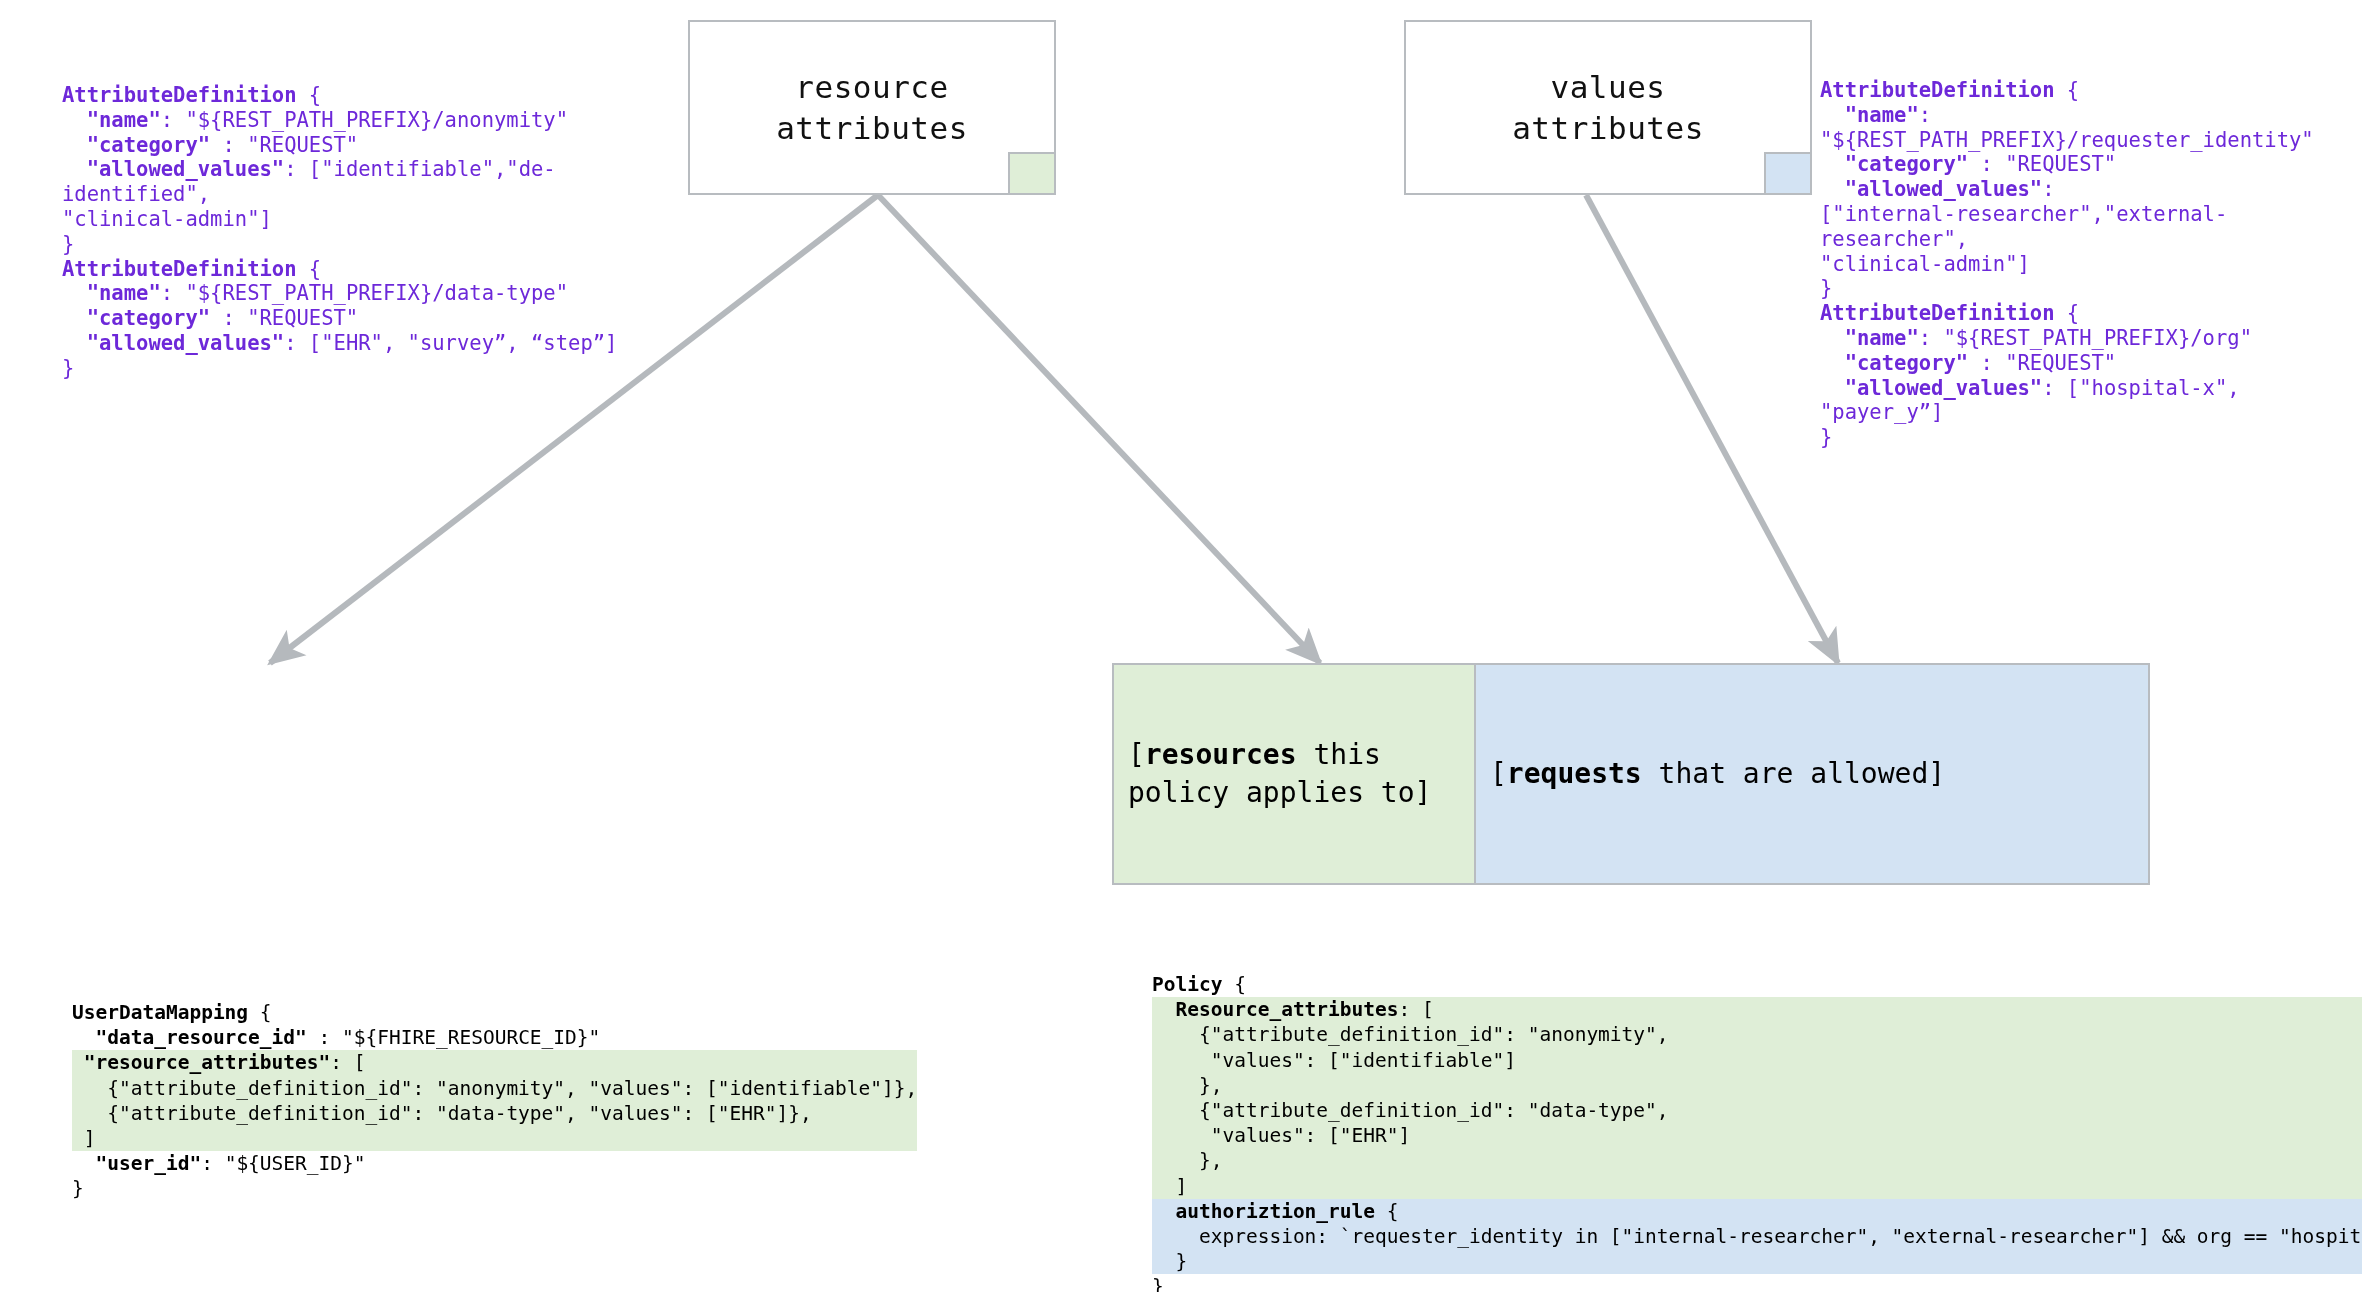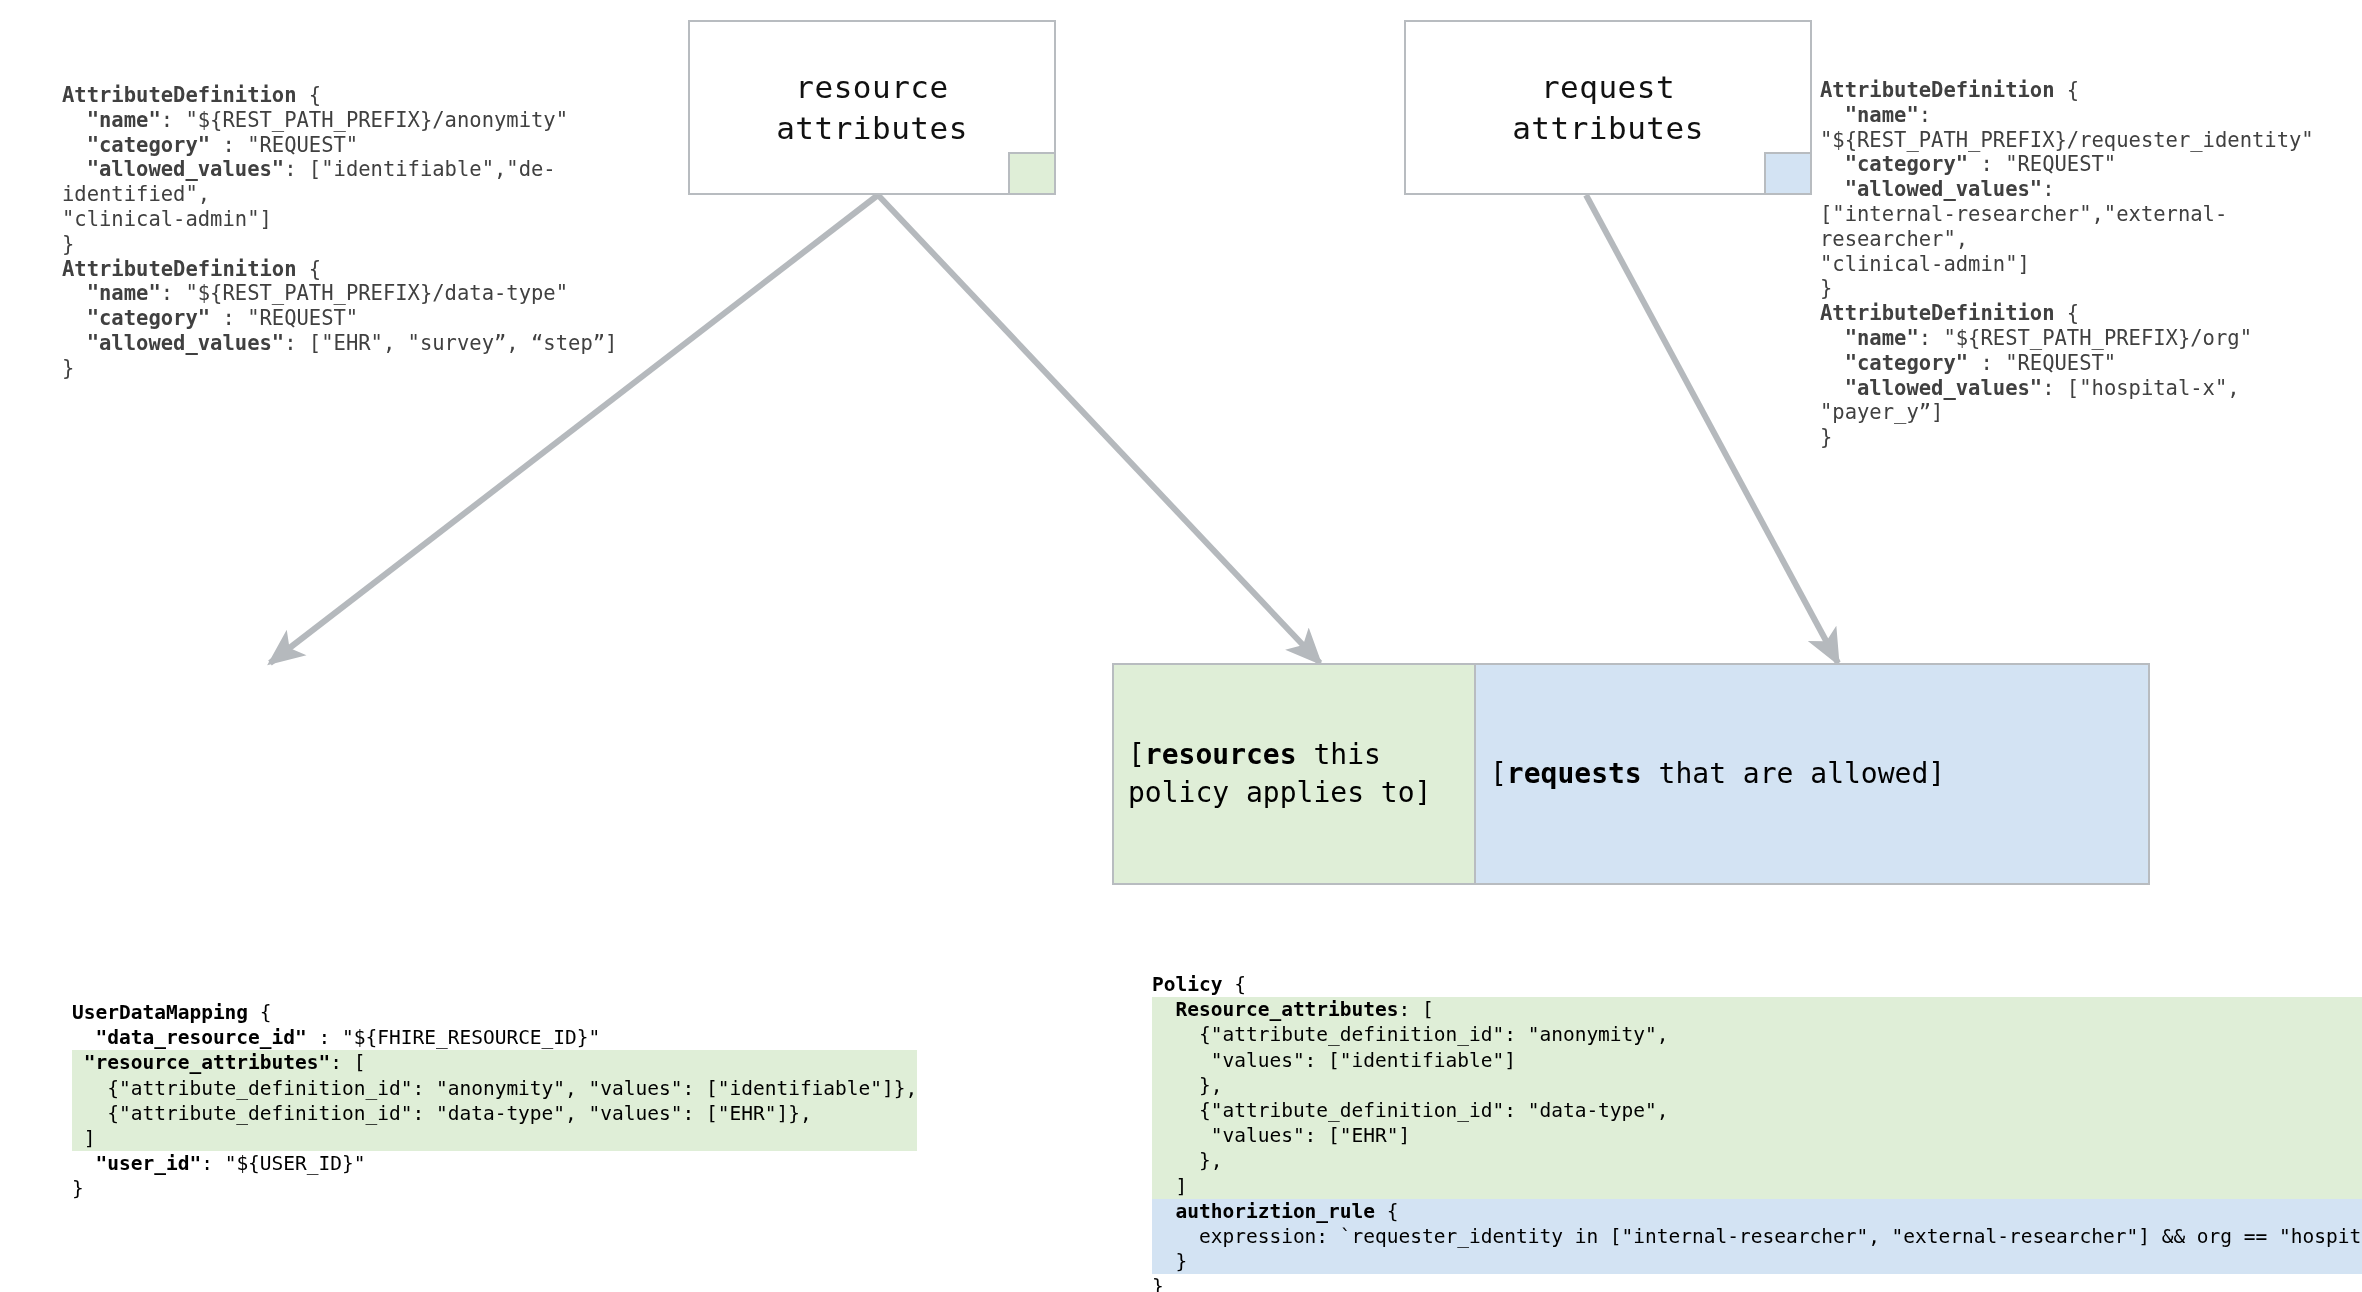--- a/index.html
+++ b/index.html
@@ -17,21 +17,21 @@
   }
 
   
   .abs { position: absolute; }
 
   
   .codeblock {
     font-family: "DejaVu Sans Mono", "Liberation Mono", monospace;
     font-size: 20.5px;
     line-height: 24.8px;
-    color: #404040;
+    color: #6d28d9;
     white-space: pre-wrap;
     word-break: break-word;
   }
   .codeblock b { font-weight: bold; }
 
   
   .attrbox {
     border: 2px solid #b8bcc0;
     background: #ffffff;
     box-sizing: border-box;
@@ -143,21 +143,21 @@
     <line id="arrow2" stroke="#b5b9bd" stroke-width="6" marker-end="url(#ah)" x1="1586" y1="195" x2="1838" y2="663"></line>
   </svg>
 
   <div class="attrbox abs" style="left:688px; top:20px; width:368px; height:175px;">
     <div class="label">resource
 attributes</div>
     <div class="corner-chip" id="chip-resource" style="background: rgb(223, 238, 215);"></div>
   </div>
 
   <div class="attrbox abs" style="left:1404px; top:20px; width:408px; height:175px;">
-    <div class="label">request
+    <div class="label">values
 attributes</div>
     <div class="corner-chip" id="chip-request" style="background: rgb(211, 227, 243);"></div>
   </div>
 
   <div class="codeblock abs" id="left-attrdefs" style="left:62px; top:83px; width:600px;"><b>AttributeDefinition</b> {
   <b>"name"</b>: "${REST_PATH_PREFIX}/anonymity"
   <b>"category"</b> : "REQUEST"
   <b>"allowed_values"</b>: ["identifiable","de-identified",
 "clinical-admin"]
 }

